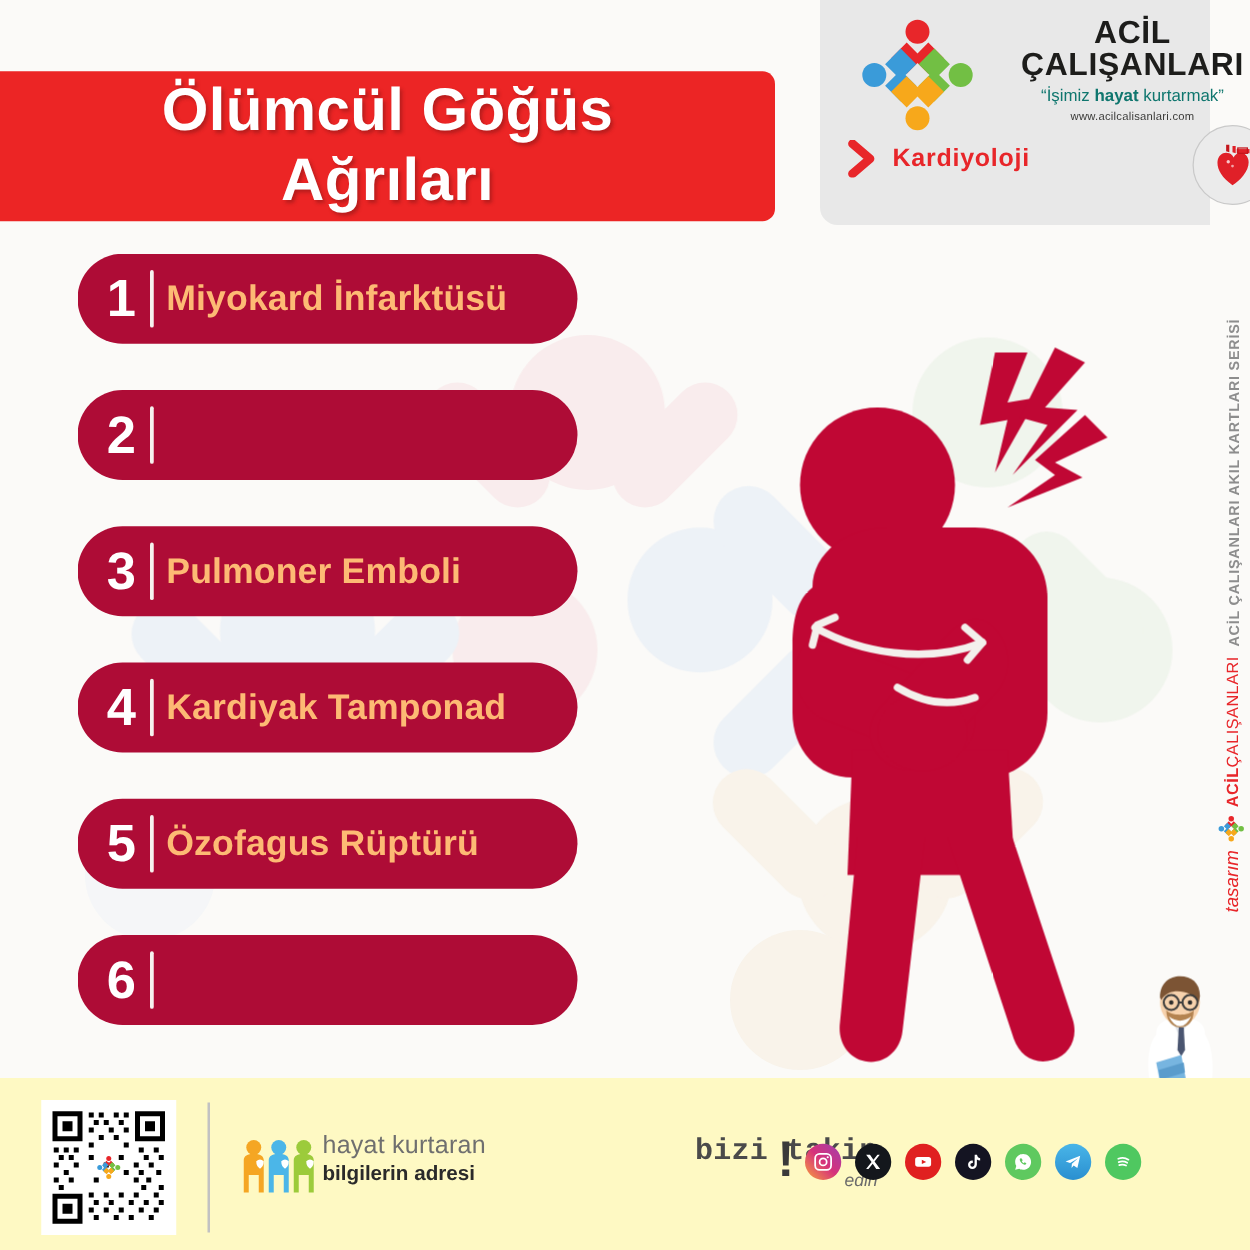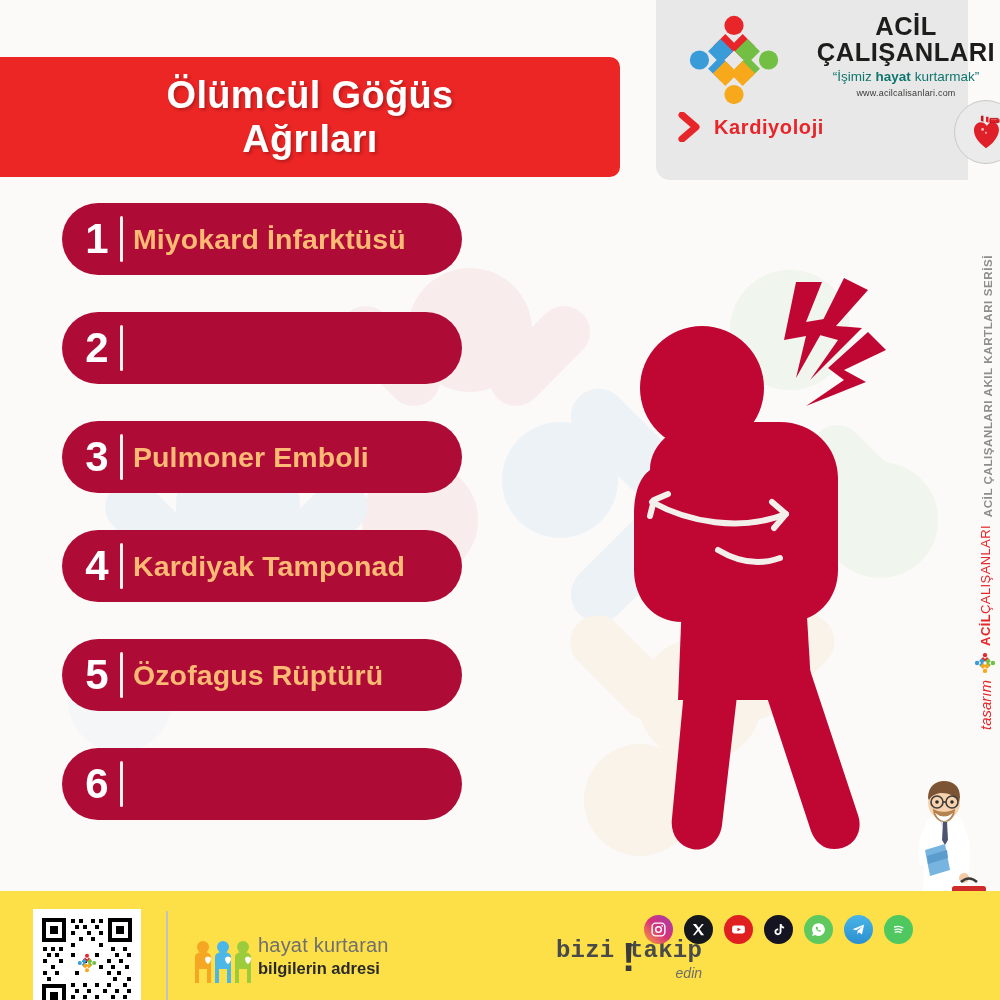--- a/index.html
+++ b/index.html
@@ -41,21 +41,21 @@
     display:flex;align-items:center;justify-content:center;
   }
 
   
   .title-banner{
     position:absolute;left:0;top:57px;width:620px;height:120px;
     background:#ec2525;border-radius:0 10px 10px 0;
     display:flex;align-items:center;justify-content:center;
   }
   .title-text{
-    color:#ffffff;font-size:38px;font-weight:bold;line-height:1.16;
+    color:#ffffff;font-size:48px;font-weight:bold;line-height:1.16;
     text-align:center;letter-spacing:0.3px;
     text-shadow:2px 2px 3px rgba(120,20,20,.45);
   }
 
   
   .list{position:absolute;left:62px;top:203px;width:400px;}
   .pill{
     position:relative;height:72px;margin-bottom:37px;
     background:#ae0c36;border-radius:36px;
     display:flex;align-items:center;box-sizing:border-box;
@@ -94,22 +94,22 @@
   .vdesign-top .thin{font-weight:normal;}
   .vdesign-logo{width:22px;height:22px;margin:6px 0;}
   .vdesign-bot{
     writing-mode:vertical-rl;transform:rotate(180deg);
     font-size:15px;color:#e8262a;white-space:nowrap;font-style:italic;
   }
   .doctor{position:absolute;left:895px;top:778px;width:98px;height:160px;}
 
   
   .footer{
-    position:absolute;left:0;bottom:0;width:1000px;height:109px;
-    background:#fde047;
+    position:absolute;left:0;bottom:0;width:1000px;height:138px;
+    background:#fef9c3;
   }
   .qr{position:absolute;left:33px;top:18px;width:108px;height:108px;background:#fff;padding:4px;box-sizing:border-box;}
   .vdiv{position:absolute;left:166px;top:20px;width:2px;height:104px;background:#c2c2c2;}
   .hk-logo{position:absolute;left:192px;top:48px;width:62px;height:46px;}
   .hk-text{position:absolute;left:258px;top:44px;}
   .hk-line1{font-size:20px;color:#6f6f6f;line-height:1.05;letter-spacing:0.2px;}
   .hk-line2{font-size:16.5px;color:#2a2a2a;font-weight:bold;line-height:1.1;margin-top:3px;}
 
   .follow{position:absolute;left:556px;top:48px;}
   .follow-1{font-size:24px;font-weight:bold;color:#4a4a4a;line-height:1;letter-spacing:.2px;font-family:Liberation Mono, monospace;}

